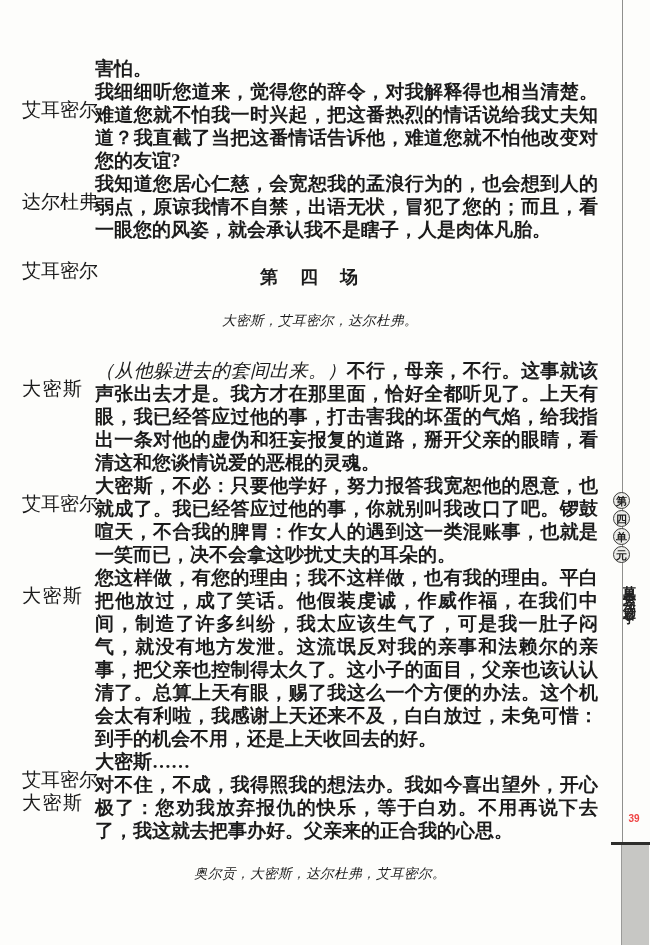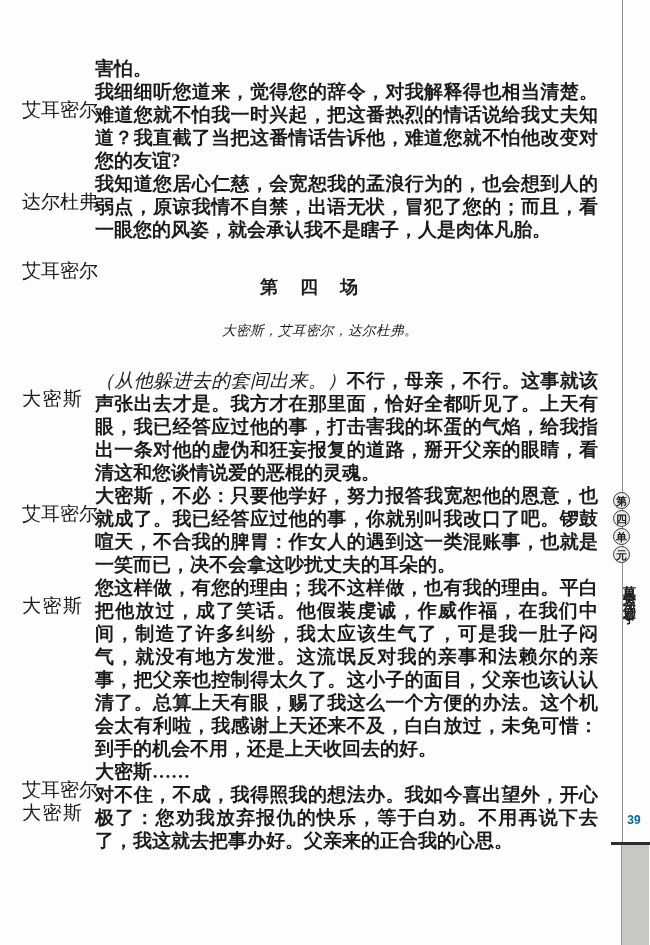--- a/index.html
+++ b/index.html
@@ -36,21 +36,21 @@
     text-align:justify;
     text-align-last:justify;
     white-space:nowrap;
   }
   .stage{
     font-weight:500;
     font-style:italic;
     margin-top:33px;
   }
   .scene-heading{
-    margin:34px 0 4px 0;
+    margin:24px 0 4px 0;
     font-size:18px;
     line-height:24px;
     font-weight:700;
     text-align:center;
     letter-spacing:2px;
   }
   .cast{
     margin:22px 0 28px 0;
     padding-left:20px;
     font-size:13.5px;
@@ -92,23 +92,23 @@
     letter-spacing:4px;
     font-weight:600;
     color:#222;
   }
   .page-number{
     position:absolute;
     left:620px;top:813px;
     width:28px;
     text-align:center;
     font-family:"Liberation Sans","DejaVu Sans",sans-serif;
-    font-size:12px;
+    font-size:10px;
     font-weight:600;
-    color:#0369a1;
+    color:#ef4444;
   }
   .tab-separator{
     position:absolute;
     left:611px;top:842px;
     width:39px;height:3px;
     background:#2e2e2c;
   }
   .gray-tab{
     position:absolute;
     left:621px;top:845px;
@@ -127,20 +127,21 @@
       <p class="dialogue"><span class="speaker">艾耳密尔</span><span>我细细听您道来，觉得您的辞令，对我解释得也相当清楚。难道您就不怕我一时兴起，把这番热烈的情话说给我丈夫知道？我直截了当把这番情话告诉他，难道您就不怕他改变对您的友谊?</span></p>
       <p class="dialogue"><span class="speaker">达尔杜弗</span><span>我知道您居心仁慈，会宽恕我的孟浪行为的，也会想到人的弱点，原谅我情不自禁，出语无状，冒犯了您的；而且，看一眼您的风姿，就会承认我不是瞎子，人是肉体凡胎。</span></p>
       <p class="dialogue"><span class="speaker">艾耳密尔</span></p>
       <p class="scene-heading">第　四　场</p>
       <p class="cast">大密斯，艾耳密尔，达尔杜弗。</p>
       <p class="dialogue"><span class="speaker">大密斯</span><span class="stage">（从他躲进去的套间出来。）</span><span>不行，母亲，不行。这事就该声张出去才是。我方才在那里面，恰好全都听见了。上天有眼，我已经答应过他的事，打击害我的坏蛋的气焰，给我指出一条对他的虚伪和狂妄报复的道路，掰开父亲的眼睛，看清这和您谈情说爱的恶棍的灵魂。</span></p>
       <p class="dialogue"><span class="speaker">艾耳密尔</span><span>大密斯，不必：只要他学好，努力报答我宽恕他的恩意，也就成了。我已经答应过他的事，你就别叫我改口了吧。锣鼓喧天，不合我的脾胃：作女人的遇到这一类混账事，也就是一笑而已，决不会拿这吵扰丈夫的耳朵的。</span></p>
       <p class="dialogue"><span class="speaker">大密斯</span><span>您这样做，有您的理由；我不这样做，也有我的理由。平白把他放过，成了笑话。他假装虔诚，作威作福，在我们中间，制造了许多纠纷，我太应该生气了，可是我一肚子闷气，就没有地方发泄。这流氓反对我的亲事和法赖尔的亲事，把父亲也控制得太久了。这小子的面目，父亲也该认认清了。总算上天有眼，赐了我这么一个方便的办法。这个机会太有利啦，我感谢上天还来不及，白白放过，未免可惜：到手的机会不用，还是上天收回去的好。</span></p>
       <p class="dialogue"><span class="speaker">艾耳密尔</span><span>大密斯……</span></p>
       <p class="dialogue"><span class="speaker">大密斯</span><span>对不住，不成，我得照我的想法办。我如今喜出望外，开心极了：您劝我放弃报仇的快乐，等于白劝。不用再说下去了，我这就去把事办好。父亲来的正合我的心思。</span></p>
+      <p class="cast">奥尔贡，大密斯，达尔杜弗，艾耳密尔。</p>
     </div>
 
   <div class="side-rule"></div>
 
   <div class="unit-badges">
     <div class="badge">第</div>
     <div class="badge">四</div>
     <div class="badge">单</div>
     <div class="badge">元</div>
   </div>

